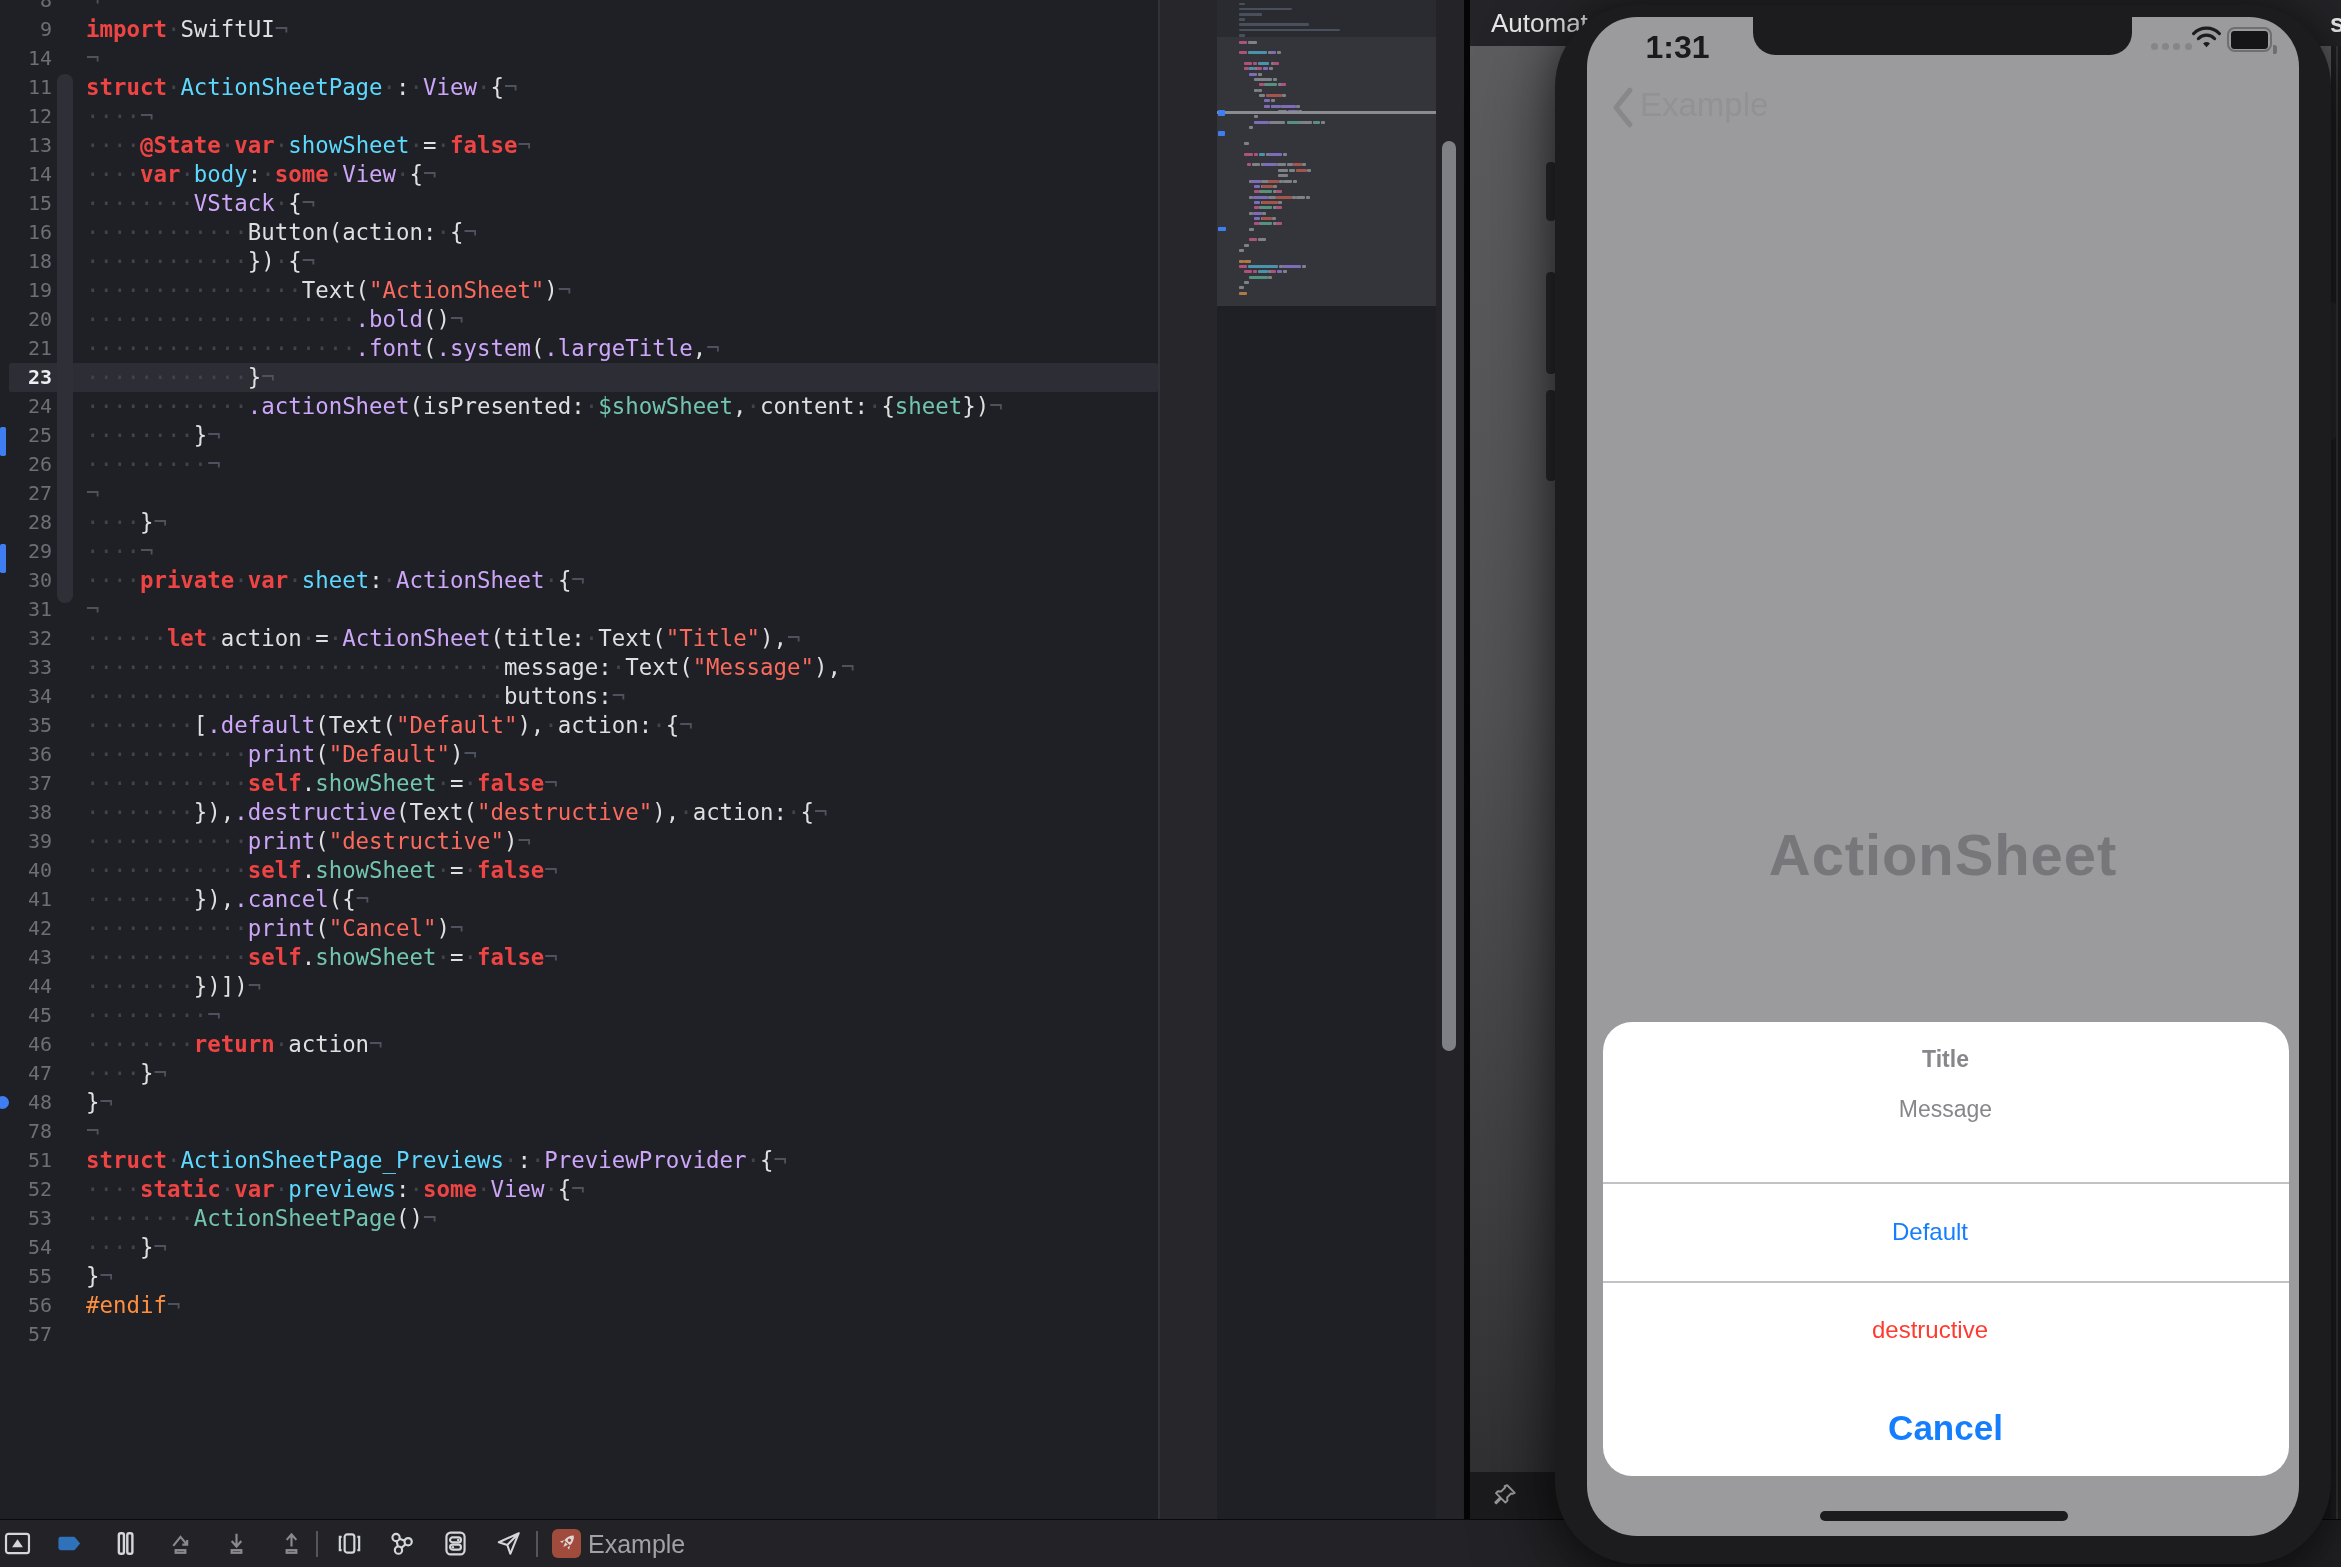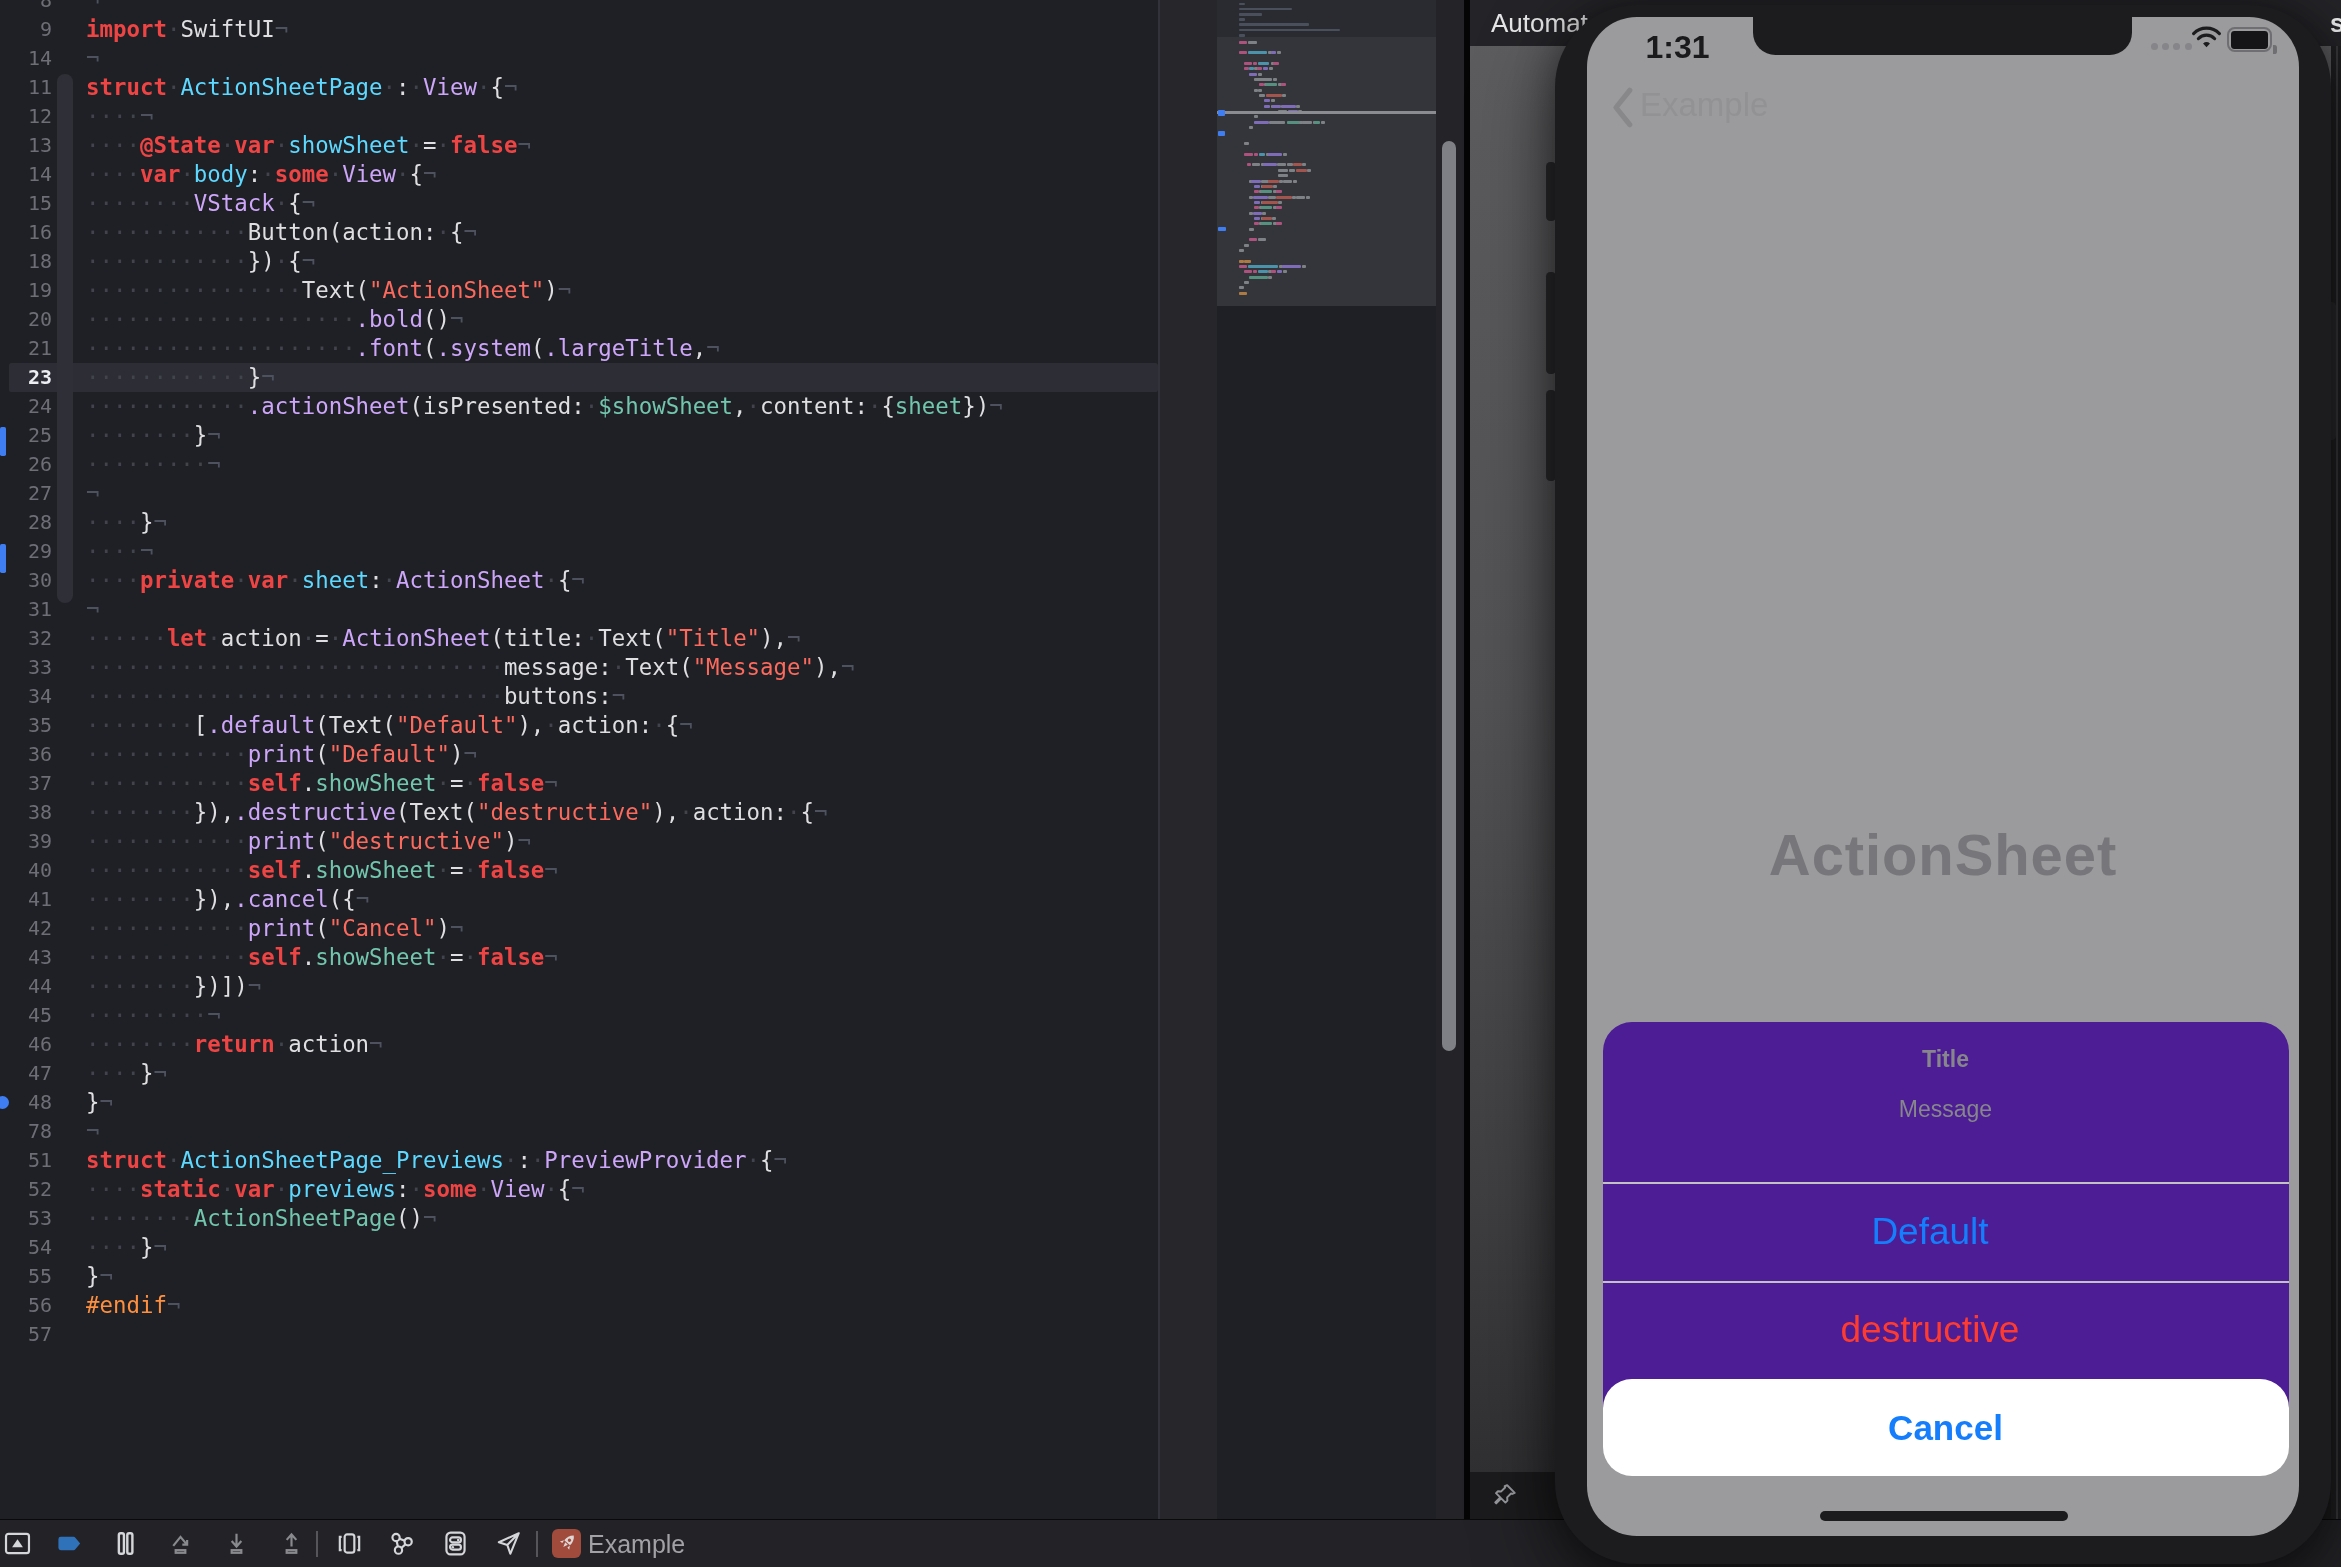--- a/index.html
+++ b/index.html
@@ -65,25 +65,25 @@
   .sigdot{position:absolute;top:26px;width:7px;height:7px;border-radius:50%;background:#85858a;}
   #wifi{position:absolute;left:604px;top:7px;}
   #battery{position:absolute;left:640px;top:10.3px;width:41px;height:21px;border:2.6px solid #6f6f73;border-radius:7.8px;}
   #battery .fill{position:absolute;left:1.7px;top:1.7px;right:1.7px;bottom:1.7px;background:#151517;border-radius:3.4px;}
   #battery .nub{position:absolute;left:44px;top:15.5px;width:4.3px;height:9.5px;background:#6f6f73;border-radius:0 2.6px 2.6px 0;}
   #navbar{position:absolute;left:0;top:67px;width:712px;height:48px;}
   #back-chevron{position:absolute;left:22.4px;top:1.7px;}
   #nav-label{position:absolute;left:53px;top:1.7px;font-size:33px;color:#929295;}
   #screen-title{position:absolute;left:0;top:804px;width:712px;text-align:center;
      font-size:58px;font-weight:bold;color:#77777b;letter-spacing:0.9px;}
-  #sheet{position:absolute;left:15.5px;top:1005px;width:686px;height:424px;border-radius:29px;background:#4c1d95;overflow:hidden;}
+  #sheet{position:absolute;left:15.5px;top:1005px;width:686px;height:424px;border-radius:29px;background:#ffffff;overflow:hidden;}
   #sheet-title{position:absolute;left:0;top:24px;width:686px;text-align:center;font-size:23px;font-weight:bold;color:#87878b;}
   #sheet-msg{position:absolute;left:0;top:74px;width:686px;text-align:center;font-size:23px;color:#87878b;}
   .sheet-sep{position:absolute;left:0;width:686px;height:1.7px;background:#c2c2c5;}
-  .sheet-btn{position:absolute;left:0;width:686px;text-align:center;font-size:37px;}
+  .sheet-btn{position:absolute;left:0;width:686px;text-align:center;font-size:24px;}
   #btn-default{top:1166px;height:98px;line-height:98px;color:#157efc;}
   #btn-destructive{top:1264px;height:97px;line-height:97px;color:#ff3b30;}
   #cancel{position:absolute;left:15.5px;top:1362px;width:686px;height:97px;border-radius:29px;background:#ffffff;
      text-align:center;line-height:97px;font-size:35px;font-weight:bold;color:#157efc;}
   #home-indicator{position:absolute;left:233px;top:1494px;width:248px;height:10.3px;border-radius:5.2px;background:#1c1c1e;}
   svg{display:block;}
 </style>
 </head>
 <body>
 

